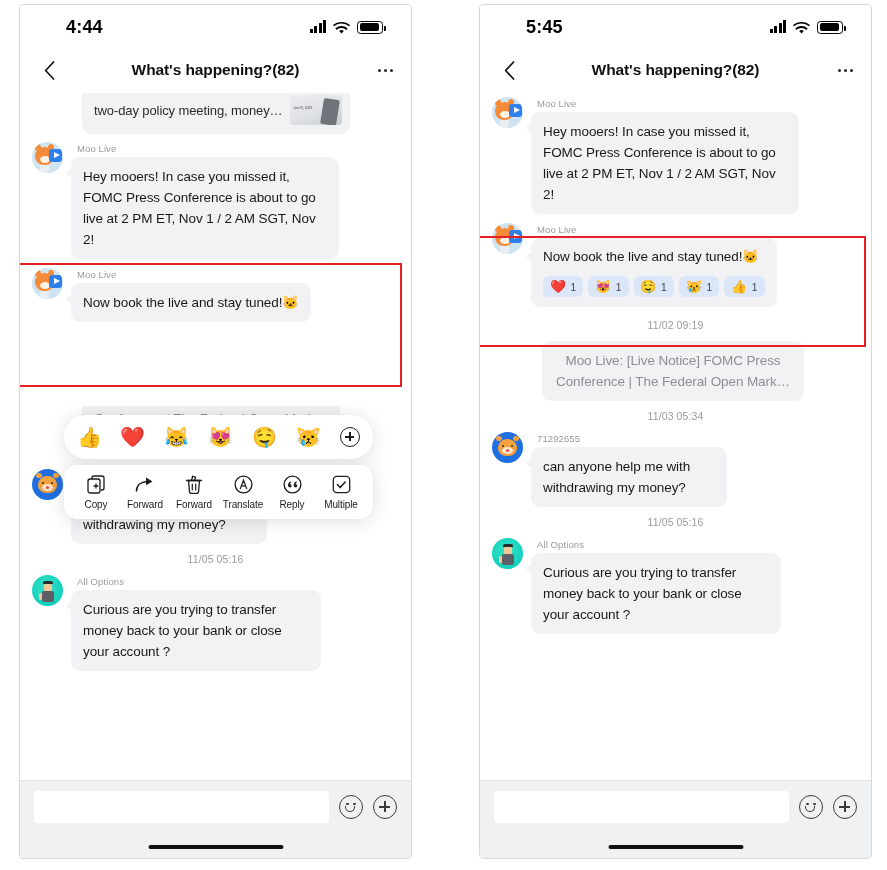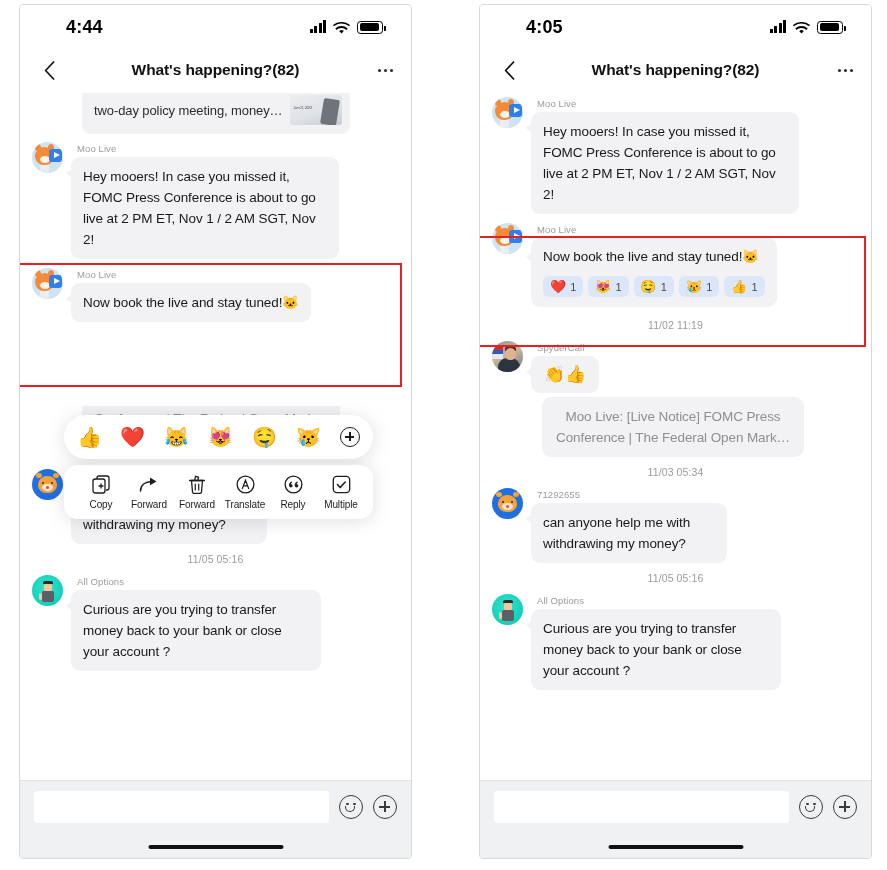--- a/index.html
+++ b/index.html
@@ -270,21 +270,21 @@
   }
   .react-plus::before { left:4px; top:8.2px; width:9px; height:1.6px; }
   .react-plus::after  { top:4px; left:8.2px; height:9px; width:1.6px; }
 
   .action-menu {
     margin-top: 6px;
     background:#ffffff;
     border-radius: 14px;
     display:flex;
     padding: 10px 8px 9px 8px;
-    justify-content: flex-end;
+    justify-content: space-between;
   }
   .action {
     width: 48px;
     display:flex; flex-direction:column; align-items:center; gap:5px;
     cursor:pointer;
   }
   .action .lbl { font-size: 10px; color:#1c1c1e; letter-spacing:-0.1px; }
   .action svg { display:block; }
 
   
@@ -618,21 +618,21 @@
           <span class="smiley-mouth"></span>
       </div>
       <div class="ibtn plus"></div>
       <div class="homebar"></div>
     </div>
   </div>
 
   <div class="phone phone-right">
 
     <div class="statusbar">
-      <div class="status-time">4:05</div>
+      <div class="status-time">5:45</div>
       <div class="status-icons">
         <div class="sig-bars">
             <i></i>
             <i></i>
             <i></i>
             <i></i>
           </div>
         <div class="wifi">
           <svg width="17" height="13" viewBox="0 0 17 13">
               <path d="M8.5 11.6 6.2 8.9a3.6 3.6 0 0 1 4.6 0Z" fill="#000"></path>
@@ -709,34 +709,22 @@
               </div>
               <div class="pill">
                 <span class="pe">👍</span>
                 <span class="pc">1</span>
               </div>
             </div>
           </div>
         </div>
       </div>
 
-      <div class="tstamp" style="margin-top:12px;">11/02 11:19</div>
-
-      <div class="msgrow" style="margin-bottom:4px;">
-        <div class="avatar av-photo">
-          <div class="suit"></div>
-            <div class="hair"></div>
-            <div class="faceph"></div>
-            <div class="flag"></div>
-        </div>
-        <div class="msgbody">
-          <div class="sender">SpyderCall</div>
-          <div class="bubble" style="font-size:17px; padding:8px 13px;">👏👍</div>
-        </div>
-      </div>
+      <div class="tstamp" style="margin-top:12px;">11/02 09:19</div>
+
 
       <div class="msgrow noavatar">
         <div class="msgbody" style="max-width:262px;text-align:center;">
           <div class="bubble muted nostem">Moo Live: [Live Notice] FOMC Press Conference | The Federal Open Mark…</div>
         </div>
       </div>
 
       <div class="tstamp">11/03 05:34</div>
 
       <div class="msgrow">

